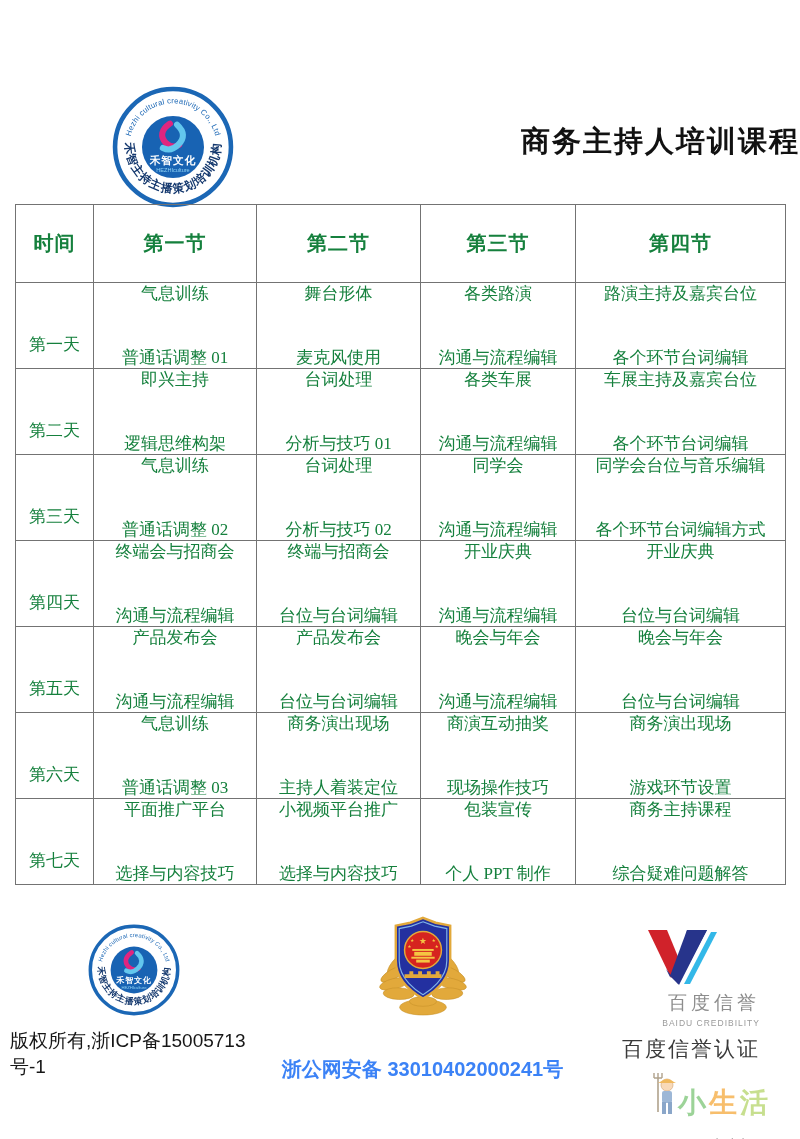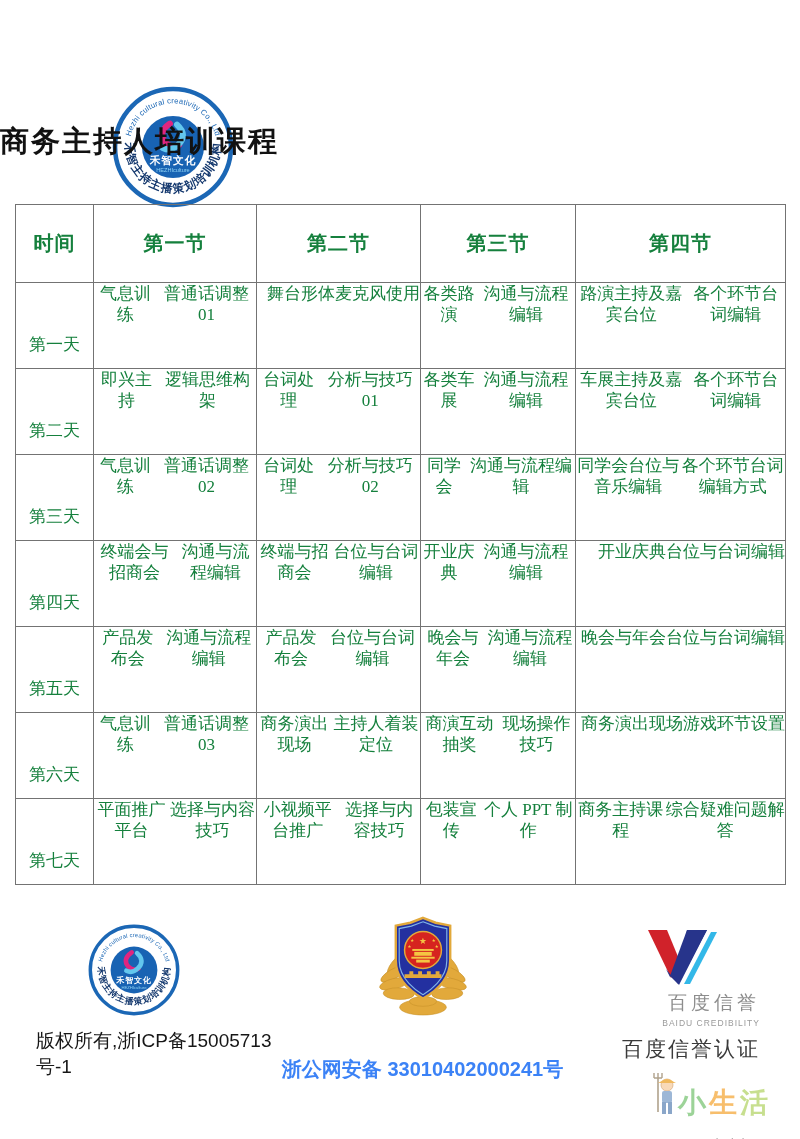--- a/index.html
+++ b/index.html
@@ -1,40 +1,40 @@
 <!DOCTYPE html>
 <html><head>
 <meta charset="utf-8">
 <style>
   * { margin:0; padding:0; box-sizing:border-box; }
   html,body { width:800px; height:1139px; background:#ffffff; position:relative;
     font-family:"Liberation Serif","DejaVu Serif",serif; overflow:hidden; }
 
   
   .logo-top { position:absolute; left:112px; top:86px; width:122px; height:122px; }
-  .page-title { position:absolute; left:0; top:122px; width:800px; text-align:left;
+  .page-title { position:absolute; left:0; top:122px; width:800px; text-align:right;
     font-size:29px; font-weight:bold; color:#111; letter-spacing:2px; }
 
   
   table.course { position:absolute; left:15px; top:204px; width:770px;
     border-collapse:collapse; table-layout:fixed; }
   table.course th, table.course td { border:1px solid #737373; padding:0;
     text-align:center; vertical-align:middle; color:#15803d; }
   table.course th { height:78px; font-size:20px; font-weight:bold; letter-spacing:1px; }
   table.course td { height:85px; font-size:17px; }
   td.cell .l, td.day .l { line-height:21px; }
   td.cell { }
-  td.cell .wrap { display:flex; flex-direction:row; justify-content:flex-end;
+  td.cell .wrap { display:flex; flex-direction:column; justify-content:space-between;
     height:85px; }
   td.day .wrap { display:flex; flex-direction:column; justify-content:flex-end;
     height:85px; padding-bottom:13px; }
 
   
   .logo-footer { position:absolute; left:88px; top:924px; width:92px; height:92px; }
-  .copyright { position:absolute; left:36px; top:1028px; width:250px;
+  .copyright { position:absolute; left:10px; top:1028px; width:250px;
     font-family:"Liberation Sans","DejaVu Sans",sans-serif; font-size:19px; color:#161616; }
   .badge { position:absolute; left:378px; top:914px; width:90px; height:102px; }
   .police-record { position:absolute; left:250px; top:1056px; width:345px; text-align:center;
     font-family:"Liberation Sans","DejaVu Sans",sans-serif; font-size:20px; font-weight:bold; color:#3b82f6; }
   .baidu { position:absolute; left:600px; top:928px; width:160px; text-align:right;
     font-family:"Liberation Sans","DejaVu Sans",sans-serif; }
   .baidu svg { display:block; margin:0 auto; }
   .baidu-name { font-size:19px; color:#8d8d8d; letter-spacing:4px; margin-top:4px; }
   .baidu-en { font-size:8.5px; color:#9a9a9a; letter-spacing:1px; margin-top:2px; }
   .baidu-cert { font-size:21px; color:#3a3a3a; letter-spacing:2px; margin-top:7px; }

